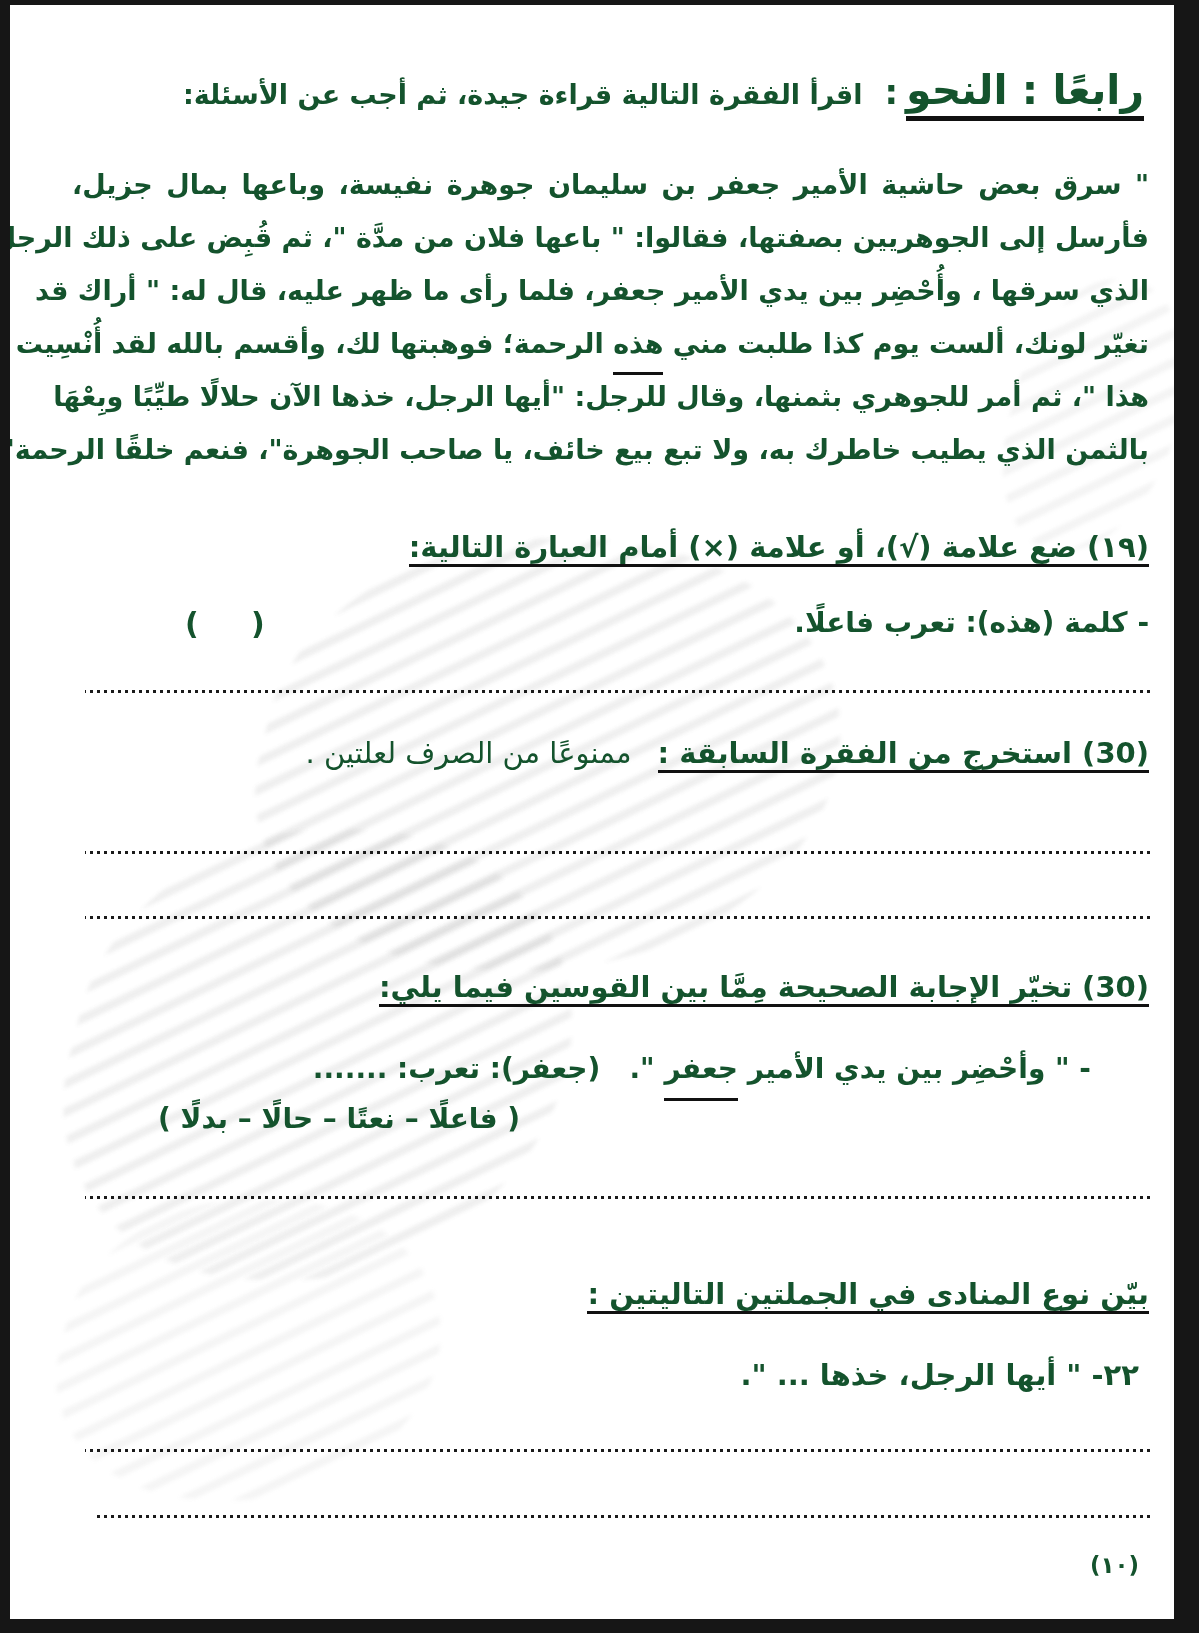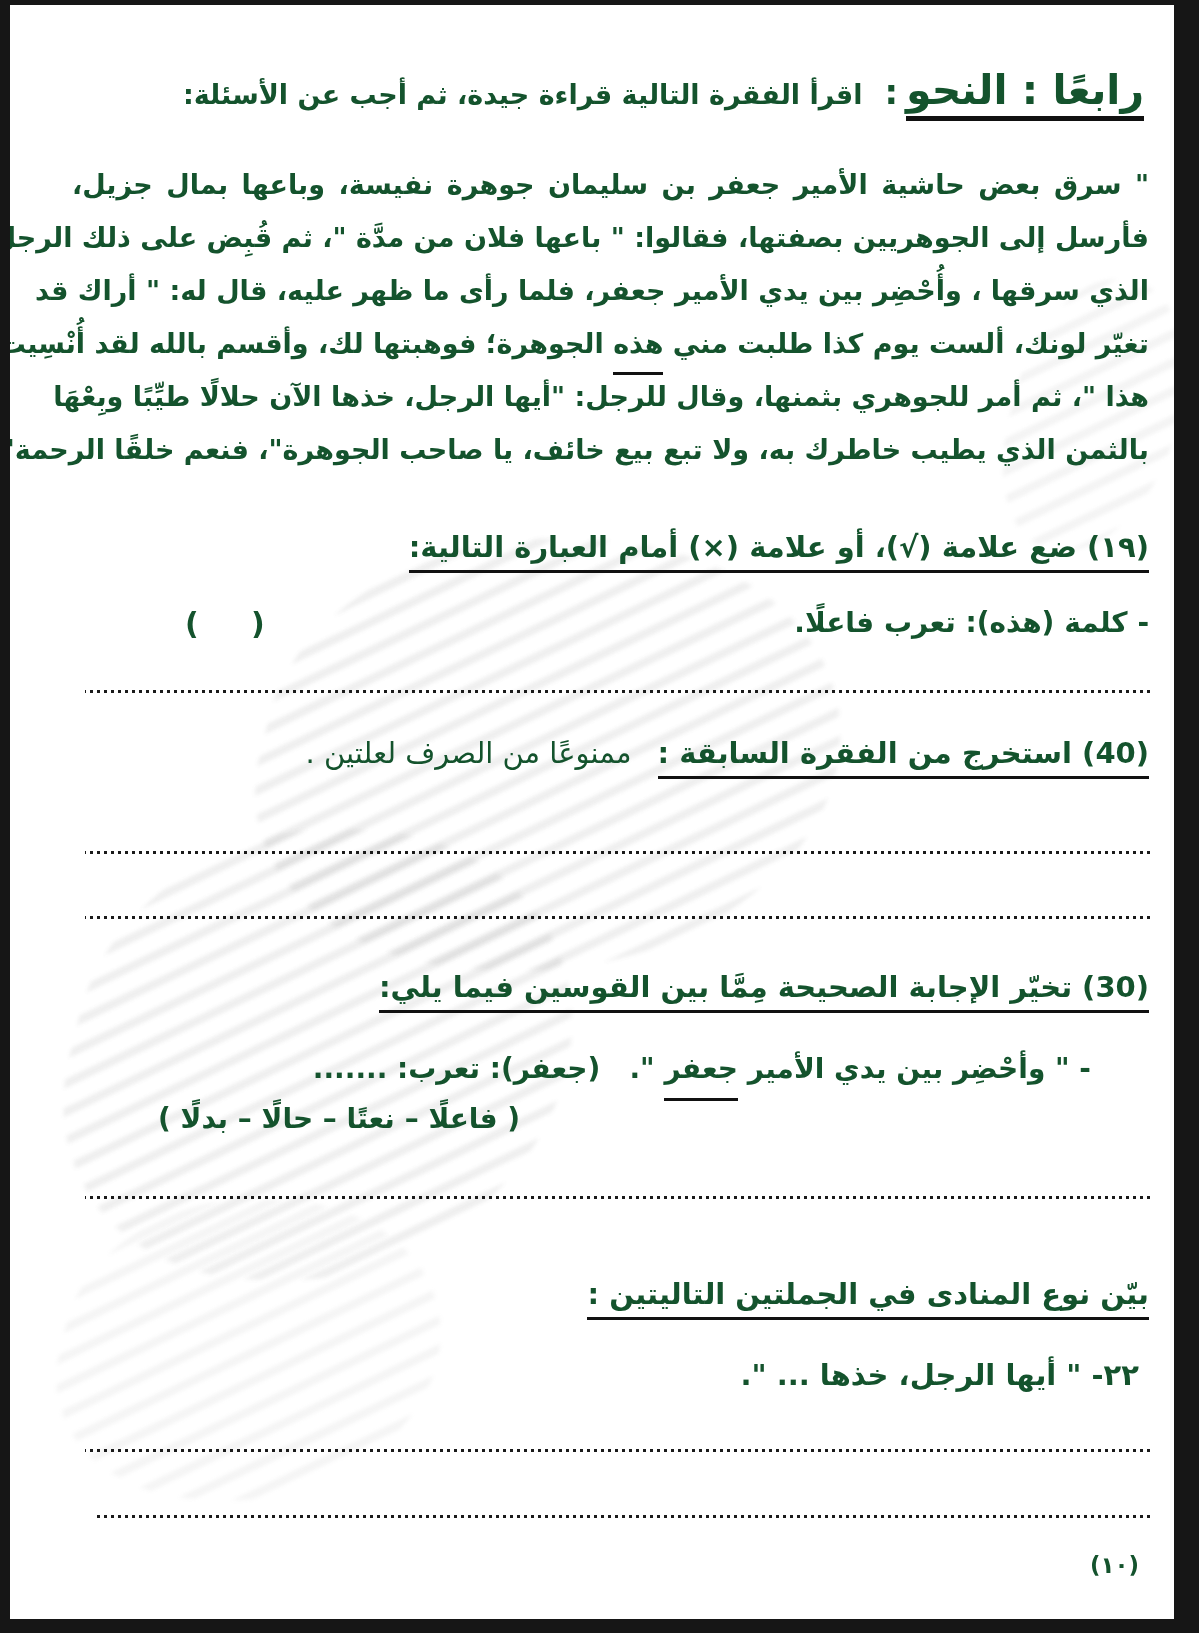--- a/index.html
+++ b/index.html
@@ -48,21 +48,21 @@
   
   .passage { top:158px; left:72px; right:50px; }
   .pline {
     font-size:27px; font-weight:bold; height:53px; line-height:53px;
     text-align:justify; text-align-last:justify; white-space:nowrap;
   }
   .uword { border-bottom:3px solid #111; padding-bottom:13px; }
 
   
   .qhead { font-size:29px; font-weight:bold; text-align:start; white-space:nowrap; }
-  .uline { border-bottom:3px solid #111; padding-bottom:6px; }
+  .uline { border-bottom:3px solid #111; }
   .q19-head { top:530px; right:50px; left:40px; }
   .q20-line { top:736px; right:50px; left:40px; }
   .q21-head { top:970px; right:50px; left:40px; }
   .voc-head { top:1277px; right:50px; left:40px; }
   .q20-task { font-size:29px; font-weight:normal; margin-inline-start:26px; }
 
   
   .q19-row { top:606px; left:85px; right:50px; height:52px; }
   .statement { font-size:28px; font-weight:bold; }
   .parens { position:absolute; left:100px; top:0; font-size:30px; font-weight:bold; direction:ltr; }
@@ -101,36 +101,36 @@
   <div class="wm wm4"></div>
 
   <div class="blk header">
     <span class="sec-title">رابعًا : النحو</span><span class="sec-colon">:</span><span class="instruction">اقرأ الفقرة التالية قراءة جيدة، ثم أجب عن الأسئلة:</span>
   </div>
 
   <div class="blk passage">
     <div class="pline"><span>" سرق بعض حاشية الأمير جعفر بن سليمان جوهرة نفيسة، وباعها بمال جزيل،</span></div>
     <div class="pline"><span>فأرسل إلى الجوهريين بصفتها، فقالوا: " باعها فلان من مدَّة "، ثم قُبِض على ذلك الرجل</span></div>
     <div class="pline"><span>الذي سرقها ، وأُحْضِر بين يدي الأمير جعفر، فلما رأى ما ظهر عليه، قال له: " أراك قد</span></div>
-    <div class="pline"><span>تغيّر لونك، ألست يوم كذا طلبت مني </span><span class="uword">هذه</span><span> الجوهرة؛ فوهبتها لك، وأقسم بالله لقد أُنْسِيت</span></div>
+    <div class="pline"><span>تغيّر لونك، ألست يوم كذا طلبت مني </span><span class="uword">هذه</span><span> الرحمة؛ فوهبتها لك، وأقسم بالله لقد أُنْسِيت</span></div>
     <div class="pline"><span>هذا "، ثم أمر للجوهري بثمنها، وقال للرجل: "أيها الرجل، خذها الآن حلالًا طيِّبًا وبِعْهَا</span></div>
     <div class="pline"><span>بالثمن الذي يطيب خاطرك به، ولا تبع بيع خائف، يا صاحب الجوهرة"، فنعم خلقًا الرحمة".</span></div>
   </div>
 
   <div class="blk qhead q19-head">
     <span class="uline">(١٩) ضع علامة (√)، أو علامة (×) أمام العبارة التالية:</span>
   </div>
   <div class="blk q19-row">
     <span class="statement">- كلمة (هذه): تعرب فاعلًا.</span>
     <span class="parens">(&nbsp;&nbsp;&nbsp;&nbsp;&nbsp;)</span>
   </div>
   <div class="blk dotted d1"></div>
 
   <div class="blk qhead q20-line">
-    <span class="uline">(40) استخرج من الفقرة السابقة :</span><span class="q20-task">ممنوعًا من الصرف لعلتين .</span>
+    <span class="uline">(30) استخرج من الفقرة السابقة :</span><span class="q20-task">ممنوعًا من الصرف لعلتين .</span>
   </div>
   <div class="blk dotted d2"></div>
   <div class="blk dotted d3"></div>
 
   <div class="blk qhead q21-head">
     <span class="uline">(30) تخيّر الإجابة الصحيحة مِمَّا بين القوسين فيما يلي:</span>
   </div>
   <div class="blk q21-item">
     <span>- " وأحْضِر بين يدي الأمير </span><span class="uword">جعفر</span><span> ".&nbsp;&nbsp; (جعفر): تعرب: .......</span>
   </div>

